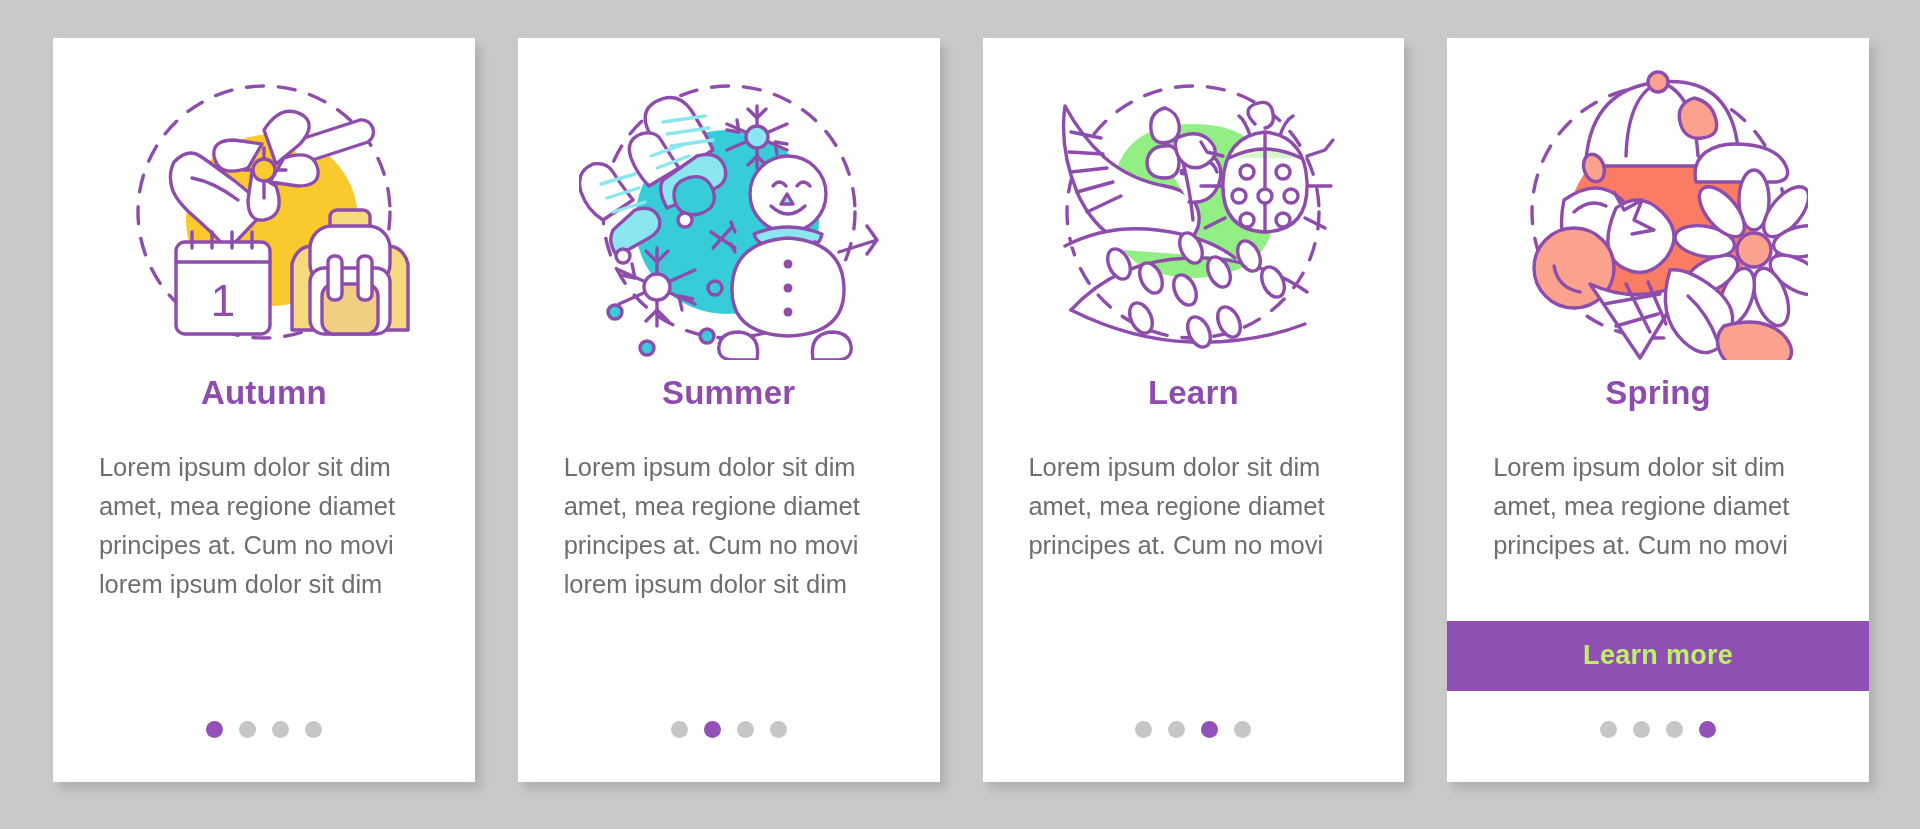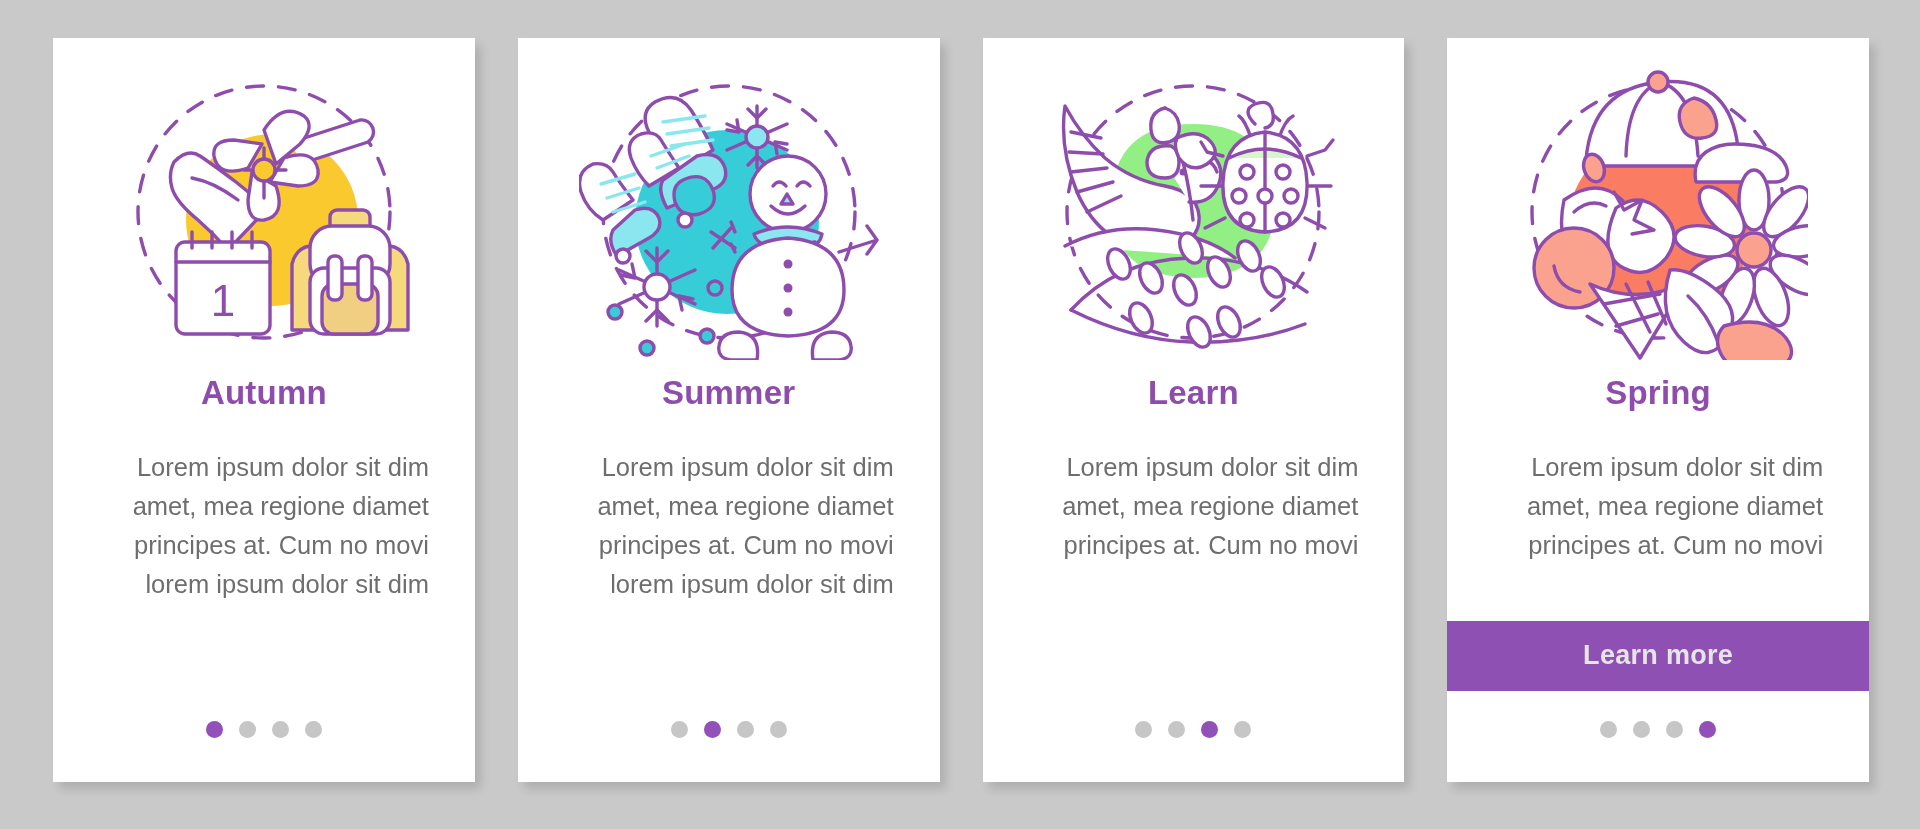--- a/index.html
+++ b/index.html
@@ -56,29 +56,29 @@
     letter-spacing: 0.2px;
     margin-top: 6px;
     text-align: center;
   }
   .card-body {
     margin-top: 36px;
     width: 330px;
     font-size: 25.5px;
     line-height: 39px;
     color: #6e6e6e;
-    text-align: right;
+    text-align: left;
   }
 
   
   .spacer { flex: 1 1 auto; }
   .cta {
     width: 100%;
     background: #8e51b3;
-    color: #e5e5e5;
+    color: #bef264;
     font-size: 27px;
     font-weight: bold;
     text-align: center;
     padding: 19px 0 20px;
     border: none;
     cursor: pointer;
     font-family: "Liberation Sans", sans-serif;
     letter-spacing: 0.3px;
   }
 

